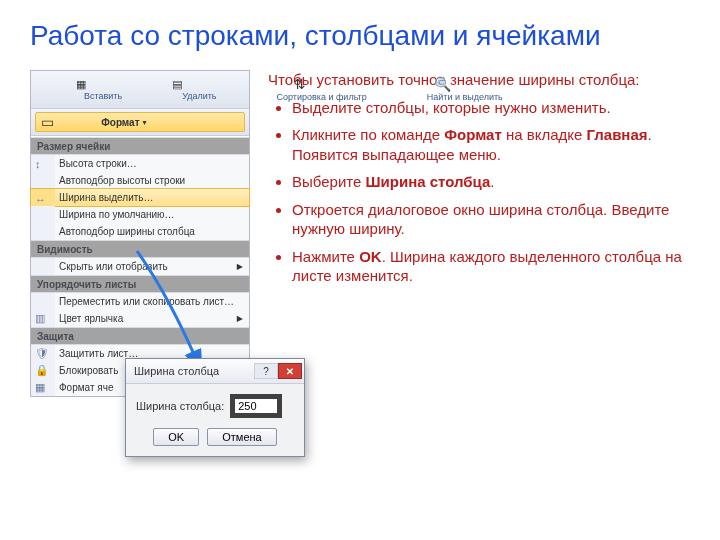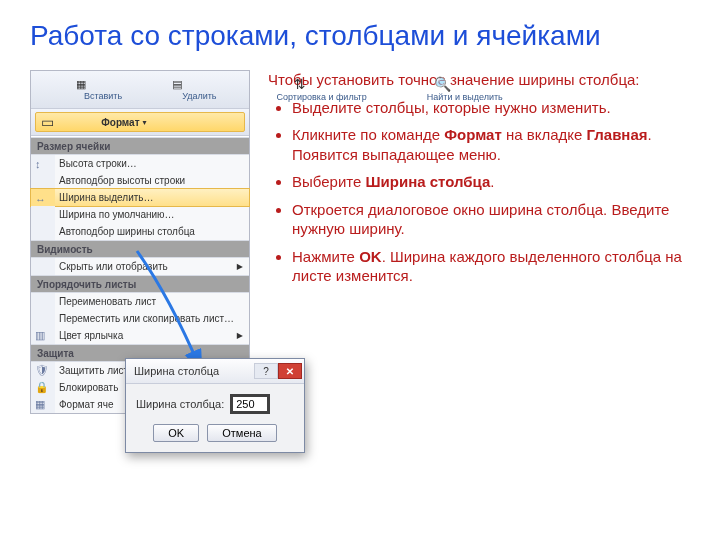--- a/index.html
+++ b/index.html
@@ -134,22 +134,22 @@
   .dlg-title .wbtns { display: flex; gap: 0; }
   .wbtn {
     width: 24px; height: 16px;
     display: flex; align-items: center; justify-content: center;
     font-size: 10px;
   }
   .wbtn.help { background: #e6eaf2; color: #333; border: 1px solid #c8cdda; }
   .wbtn.close { background: #d04034; color: #fff; border: 1px solid #a02822; font-weight: bold; }
   .dlg-body { padding: 10px 10px 6px 10px; display: flex; gap: 6px; align-items: center; }
   .dlg-body input {
-    width: 40px; font-size: 11px; padding: 1px 3px;
-    border: 3px solid #404040;
+    width: 52px; font-size: 11px; padding: 1px 3px;
+    border: 5px solid #404040;
   }
   .dlg-actions { display: flex; gap: 8px; justify-content: center; padding: 4px 0 10px; }
   .dlg-actions button {
     padding: 2px 14px; font-size: 11px;
     background: linear-gradient(#fdfdfe,#e3e6ee);
     border: 1px solid #8a94aa; border-radius: 2px;
   }
 
   
   .arrow {
@@ -216,23 +216,20 @@
             <span>Автоподбор ширины столбца</span>
           </div>
 
         <div class="section">Видимость</div>
         <div class="mi">
             <span>Скрыть или отобразить</span>
             <span style="margin-left:auto;font-size:8px">▶</span>
           </div>
 
         <div class="section">Упорядочить листы</div>
-        <div class="mi">
-            <span>Переименовать лист</span>
-          </div>
         <div class="mi">
             <span>Переместить или скопировать лист…</span>
           </div>
         <div class="mi">
             <span class="mico">▥</span>
             <span>Цвет ярлычка</span>
             <span style="margin-left:auto;font-size:8px">▶</span>
           </div>
 
         <div class="section">Защита</div>

